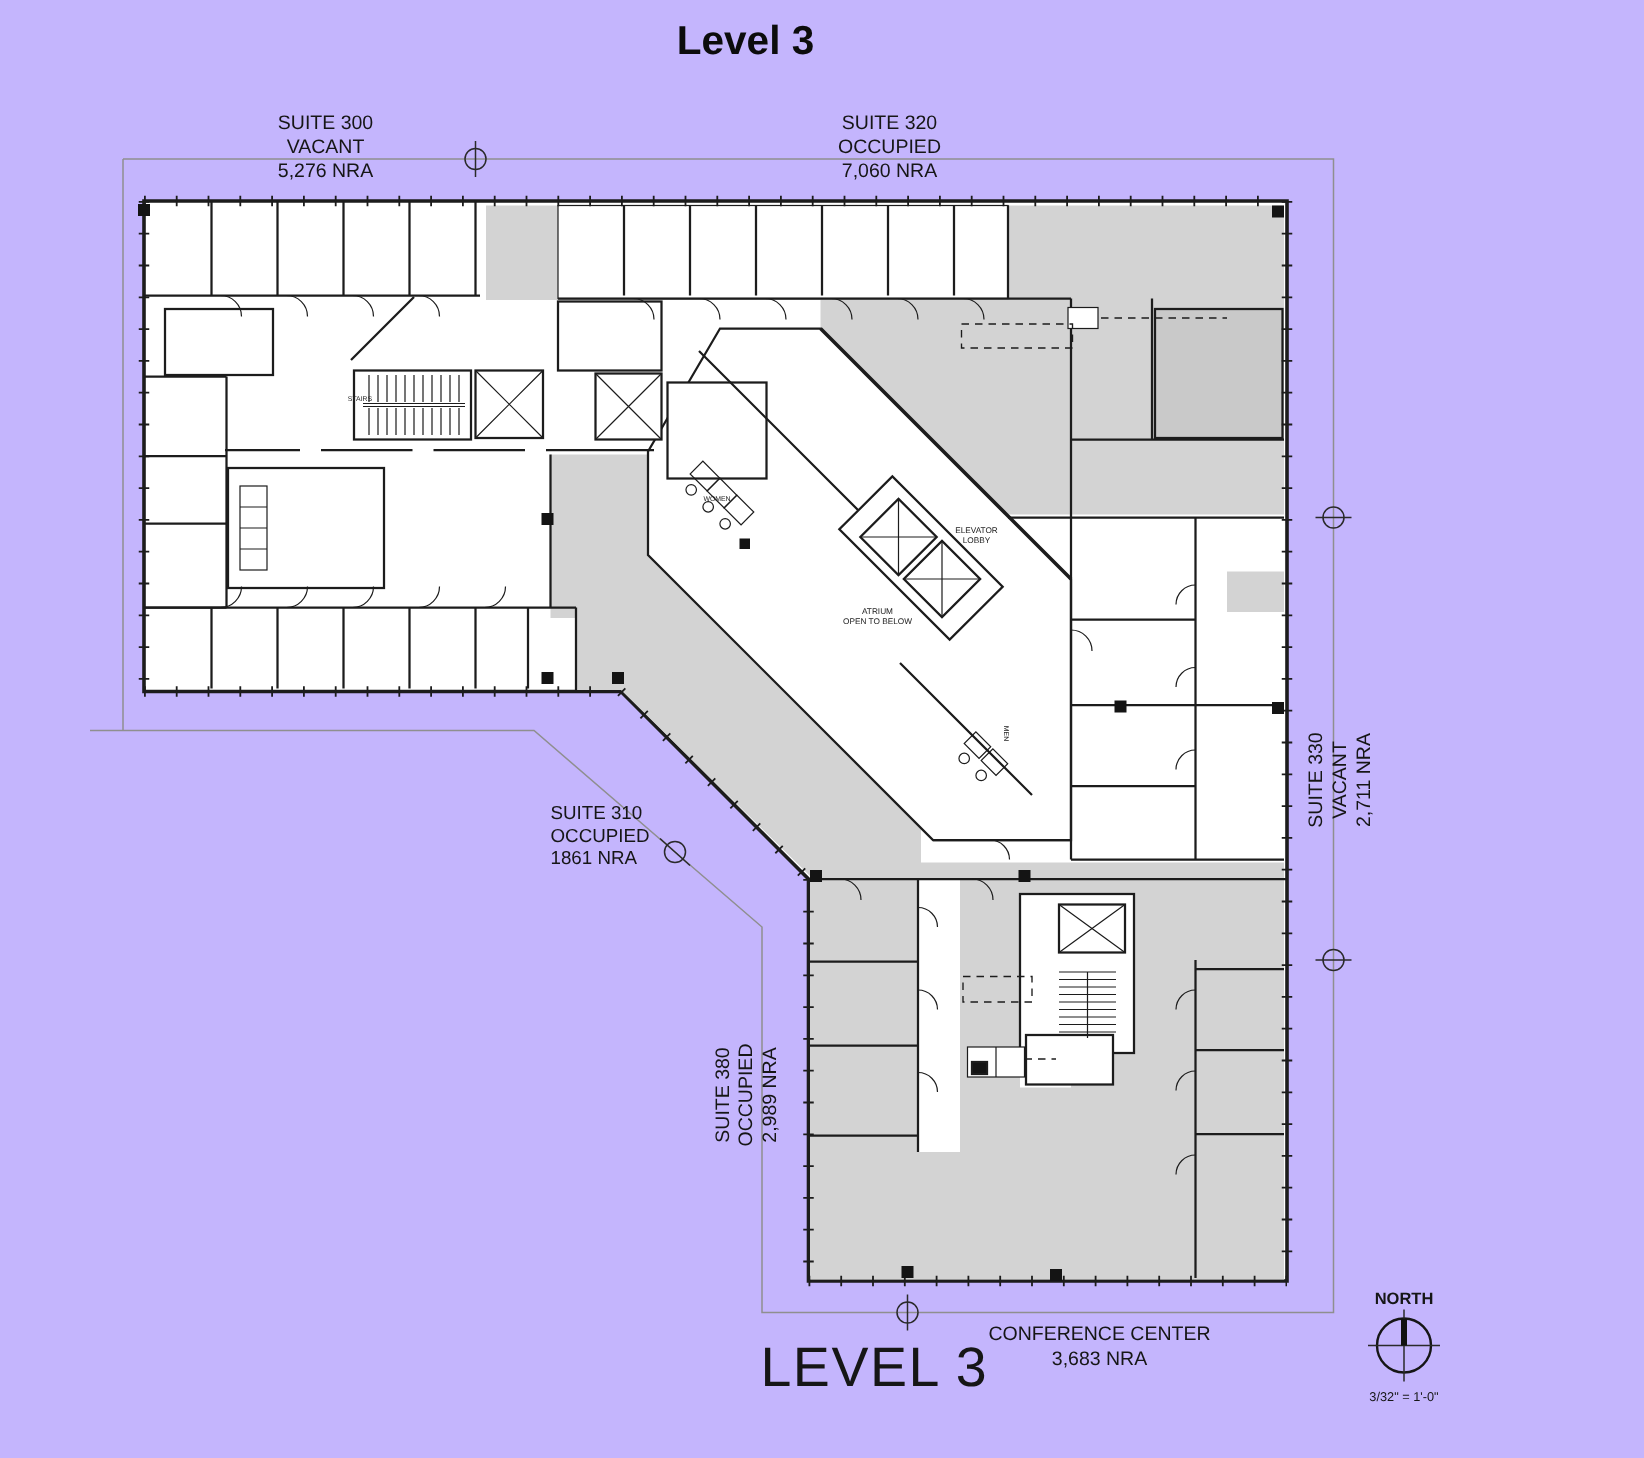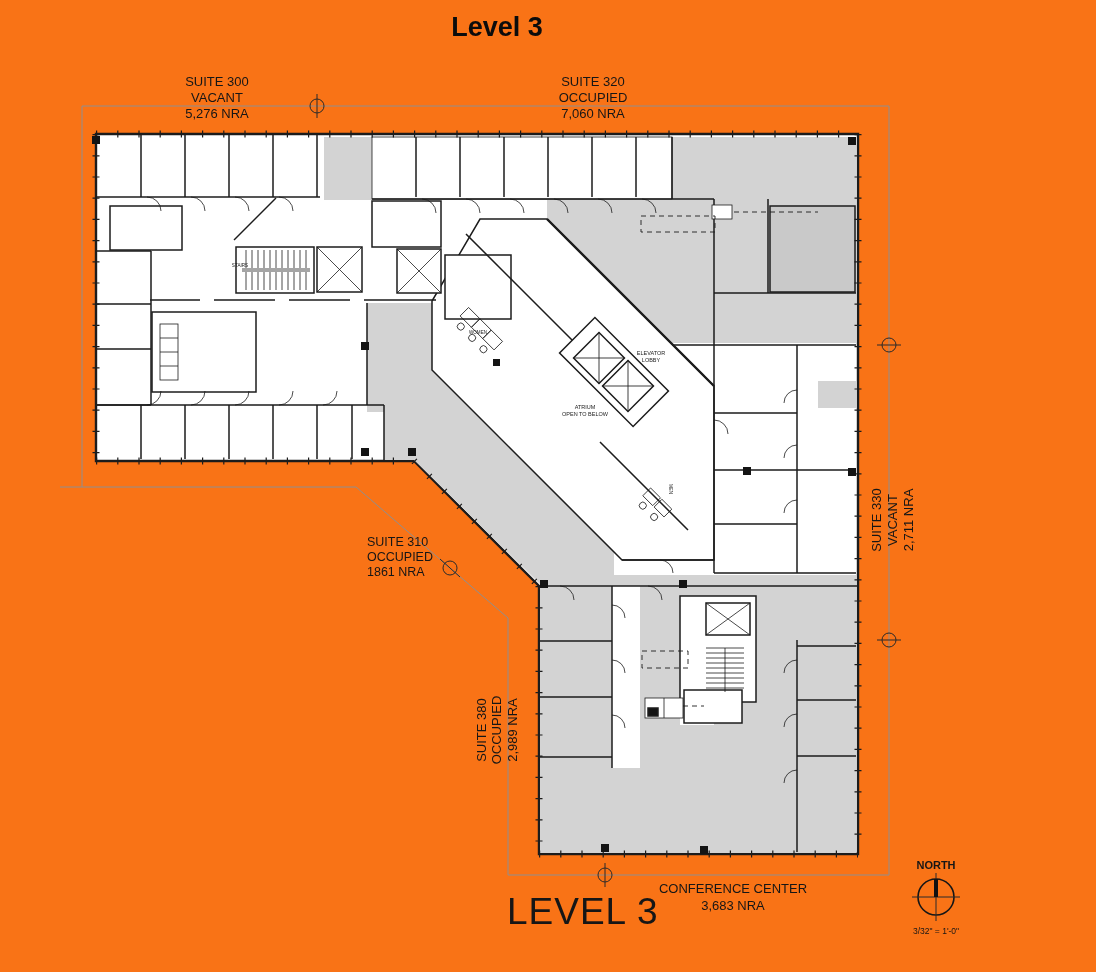--- a/index.html
+++ b/index.html
@@ -1,16 +1,16 @@
 <!DOCTYPE html>
 <html><head>
 <meta charset="utf-8">
 <style>
   html,body{margin:0;padding:0;background:#ffffff;}
-  .stage{width:1096px;height:972px;position:relative;background:#f97316;
+  .stage{width:1096px;height:972px;position:relative;background:#c4b5fd;
          font-family:"Liberation Sans", sans-serif;}
   svg{display:block}
   .bnd{stroke:#8f8f8f;stroke-width:1;fill:none}
   .dim{stroke:#2a2a2a;stroke-width:1;fill:none}
   .wall{stroke:#1c1c1c;stroke-width:1.5;fill:none}
   .wall2{stroke:#1c1c1c;stroke-width:2.4;fill:none}
   .thin{stroke:#1c1c1c;stroke-width:.8;fill:none}
   .dash{stroke:#1c1c1c;stroke-width:.9;fill:none;stroke-dasharray:5 4}
   .gray{fill:#d3d3d3;stroke:none}
   .gray2{fill:#c9c9c9}

